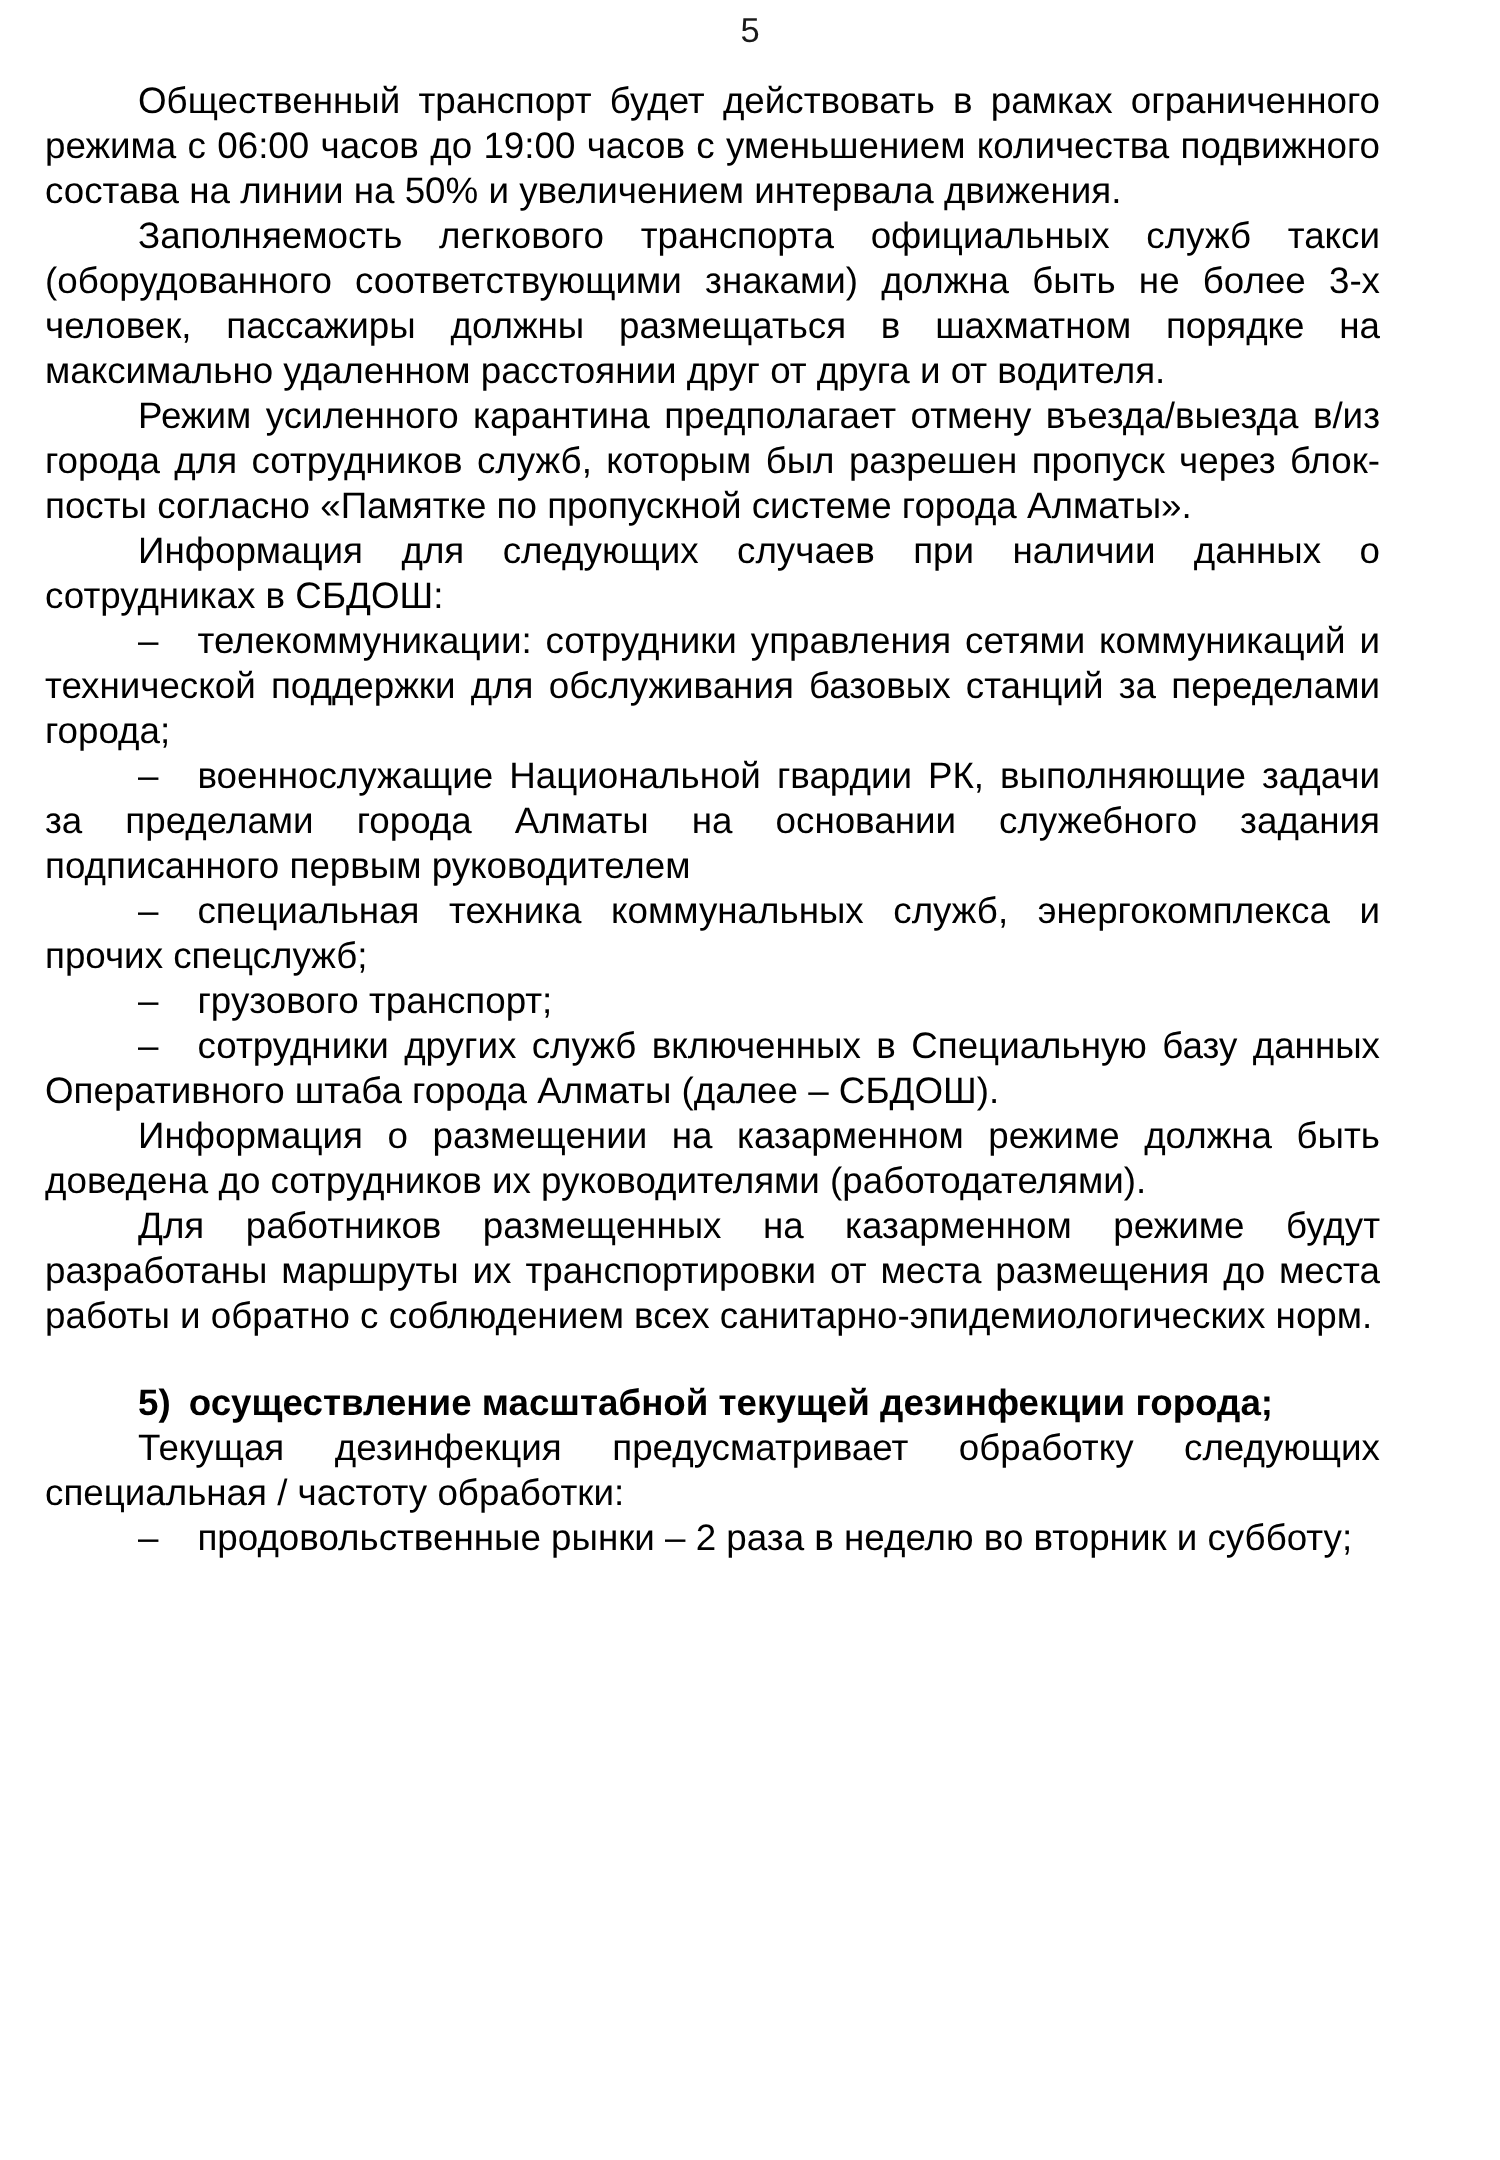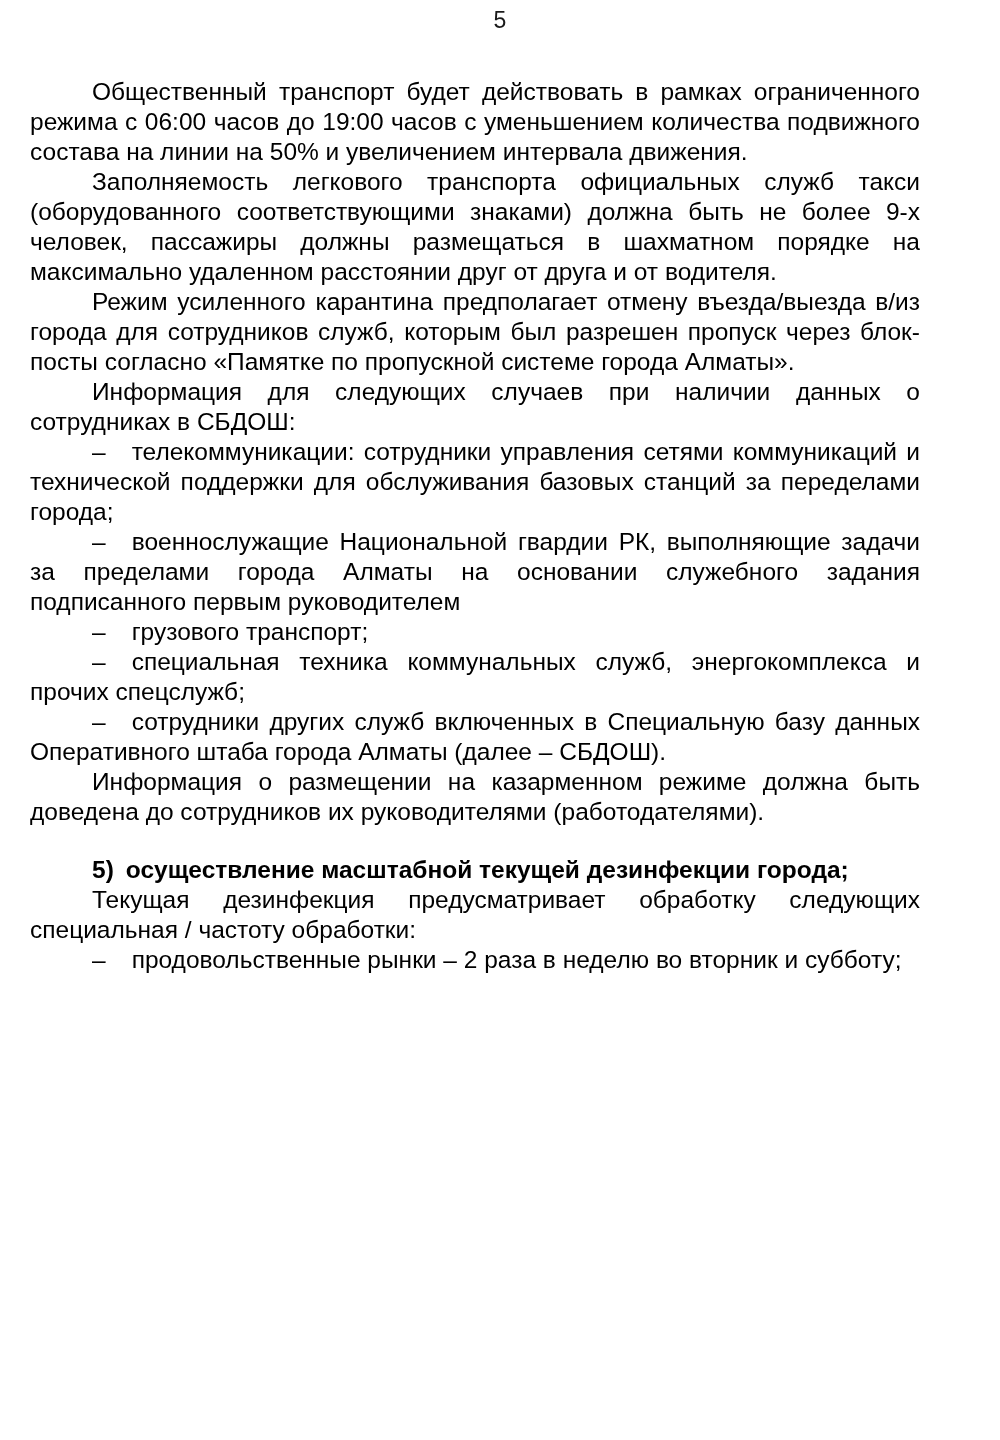--- a/index.html
+++ b/index.html
@@ -24,21 +24,20 @@
     color: #1a1a1a;
   }
   .text-body {
     position: absolute;
     top: 53px;
     left: 30px;
     width: 890px;
     font-size: 24.5px;
     line-height: 30px;
     text-align: justify;
-    margin-top: 24px;
   }
   .para, .list-item, .heading {
     margin: 0;
     text-indent: 62px;
   }
   .heading {
     font-weight: bold;
   }
   .heading.h4 { margin-top: 32px; }
   .heading.h5 { margin-top: 28px; }
@@ -50,40 +49,41 @@
 <body>
 
 <div class="document-page">
 
   <div class="page-number">5</div>
 
   <div class="text-body">
 
     <p class="para">Общественный транспорт будет действовать в рамках ограниченного режима с 06:00 часов до 19:00 часов с уменьшением количества подвижного состава на линии на 50% и увеличением интервала движения.</p>
 
-    <p class="para">Заполняемость легкового транспорта официальных служб такси (оборудованного соответствующими знаками) должна быть не более 9-х человек, пассажиры должны размещаться в шахматном порядке на максимально удаленном расстоянии друг от друга и от водителя.</p>
+    <p class="para">Заполняемость легкового транспорта официальных служб такси (оборудованного соответствующими знаками) должна быть не более 3-х человек, пассажиры должны размещаться в шахматном порядке на максимально удаленном расстоянии друг от друга и от водителя.</p>
 
 
     <p class="para">Режим усиленного карантина предполагает отмену въезда/выезда в/из города для сотрудников служб, которым был разрешен пропуск через блок-посты согласно «Памятке по пропускной системе города Алматы».</p>
 
     <p class="para">Информация для следующих случаев при наличии данных о сотрудниках в СБДОШ:</p>
 
     <p class="list-item"><span class="dash">–</span><span>телекоммуникации: сотрудники управления сетями коммуникаций и технической поддержки для обслуживания базовых станций за переделами города;</span></p>
 
     <p class="list-item"><span class="dash">–</span><span>военнослужащие Национальной гвардии РК, выполняющие задачи за пределами города Алматы на основании служебного задания подписанного первым руководителем</span></p>
 
+    <p class="list-item"><span class="dash">–</span><span>специальная техника коммунальных служб, энергокомплекса и прочих спецслужб;</span></p>
+
     <p class="list-item"><span class="dash">–</span><span>грузового транспорт;</span></p>
-
-    <p class="list-item"><span class="dash">–</span><span>специальная техника коммунальных служб, энергокомплекса и прочих спецслужб;</span></p>
 
     <p class="list-item"><span class="dash">–</span><span>сотрудники других служб включенных в Специальную базу данных Оперативного штаба города Алматы (далее – СБДОШ).</span></p>
 
 
     <p class="para">Информация о размещении на казарменном режиме должна быть доведена до сотрудников их руководителями (работодателями).</p>
 
+    <p class="para">Для работников размещенных на казарменном режиме будут разработаны маршруты их транспортировки от места размещения до места работы и обратно с соблюдением всех санитарно-эпидемиологических норм.</p>
 
     <p class="heading h5"><span class="marker m5">5)</span><span>осуществление масштабной текущей дезинфекции города;</span></p>
 
     <p class="para">Текущая дезинфекция предусматривает обработку следующих специальная / частоту обработки:</p>
 
 
     <p class="list-item"><span class="dash">–</span><span>продовольственные рынки – 2 раза в неделю во вторник и субботу;</span></p>
 
   </div>
 </div>

